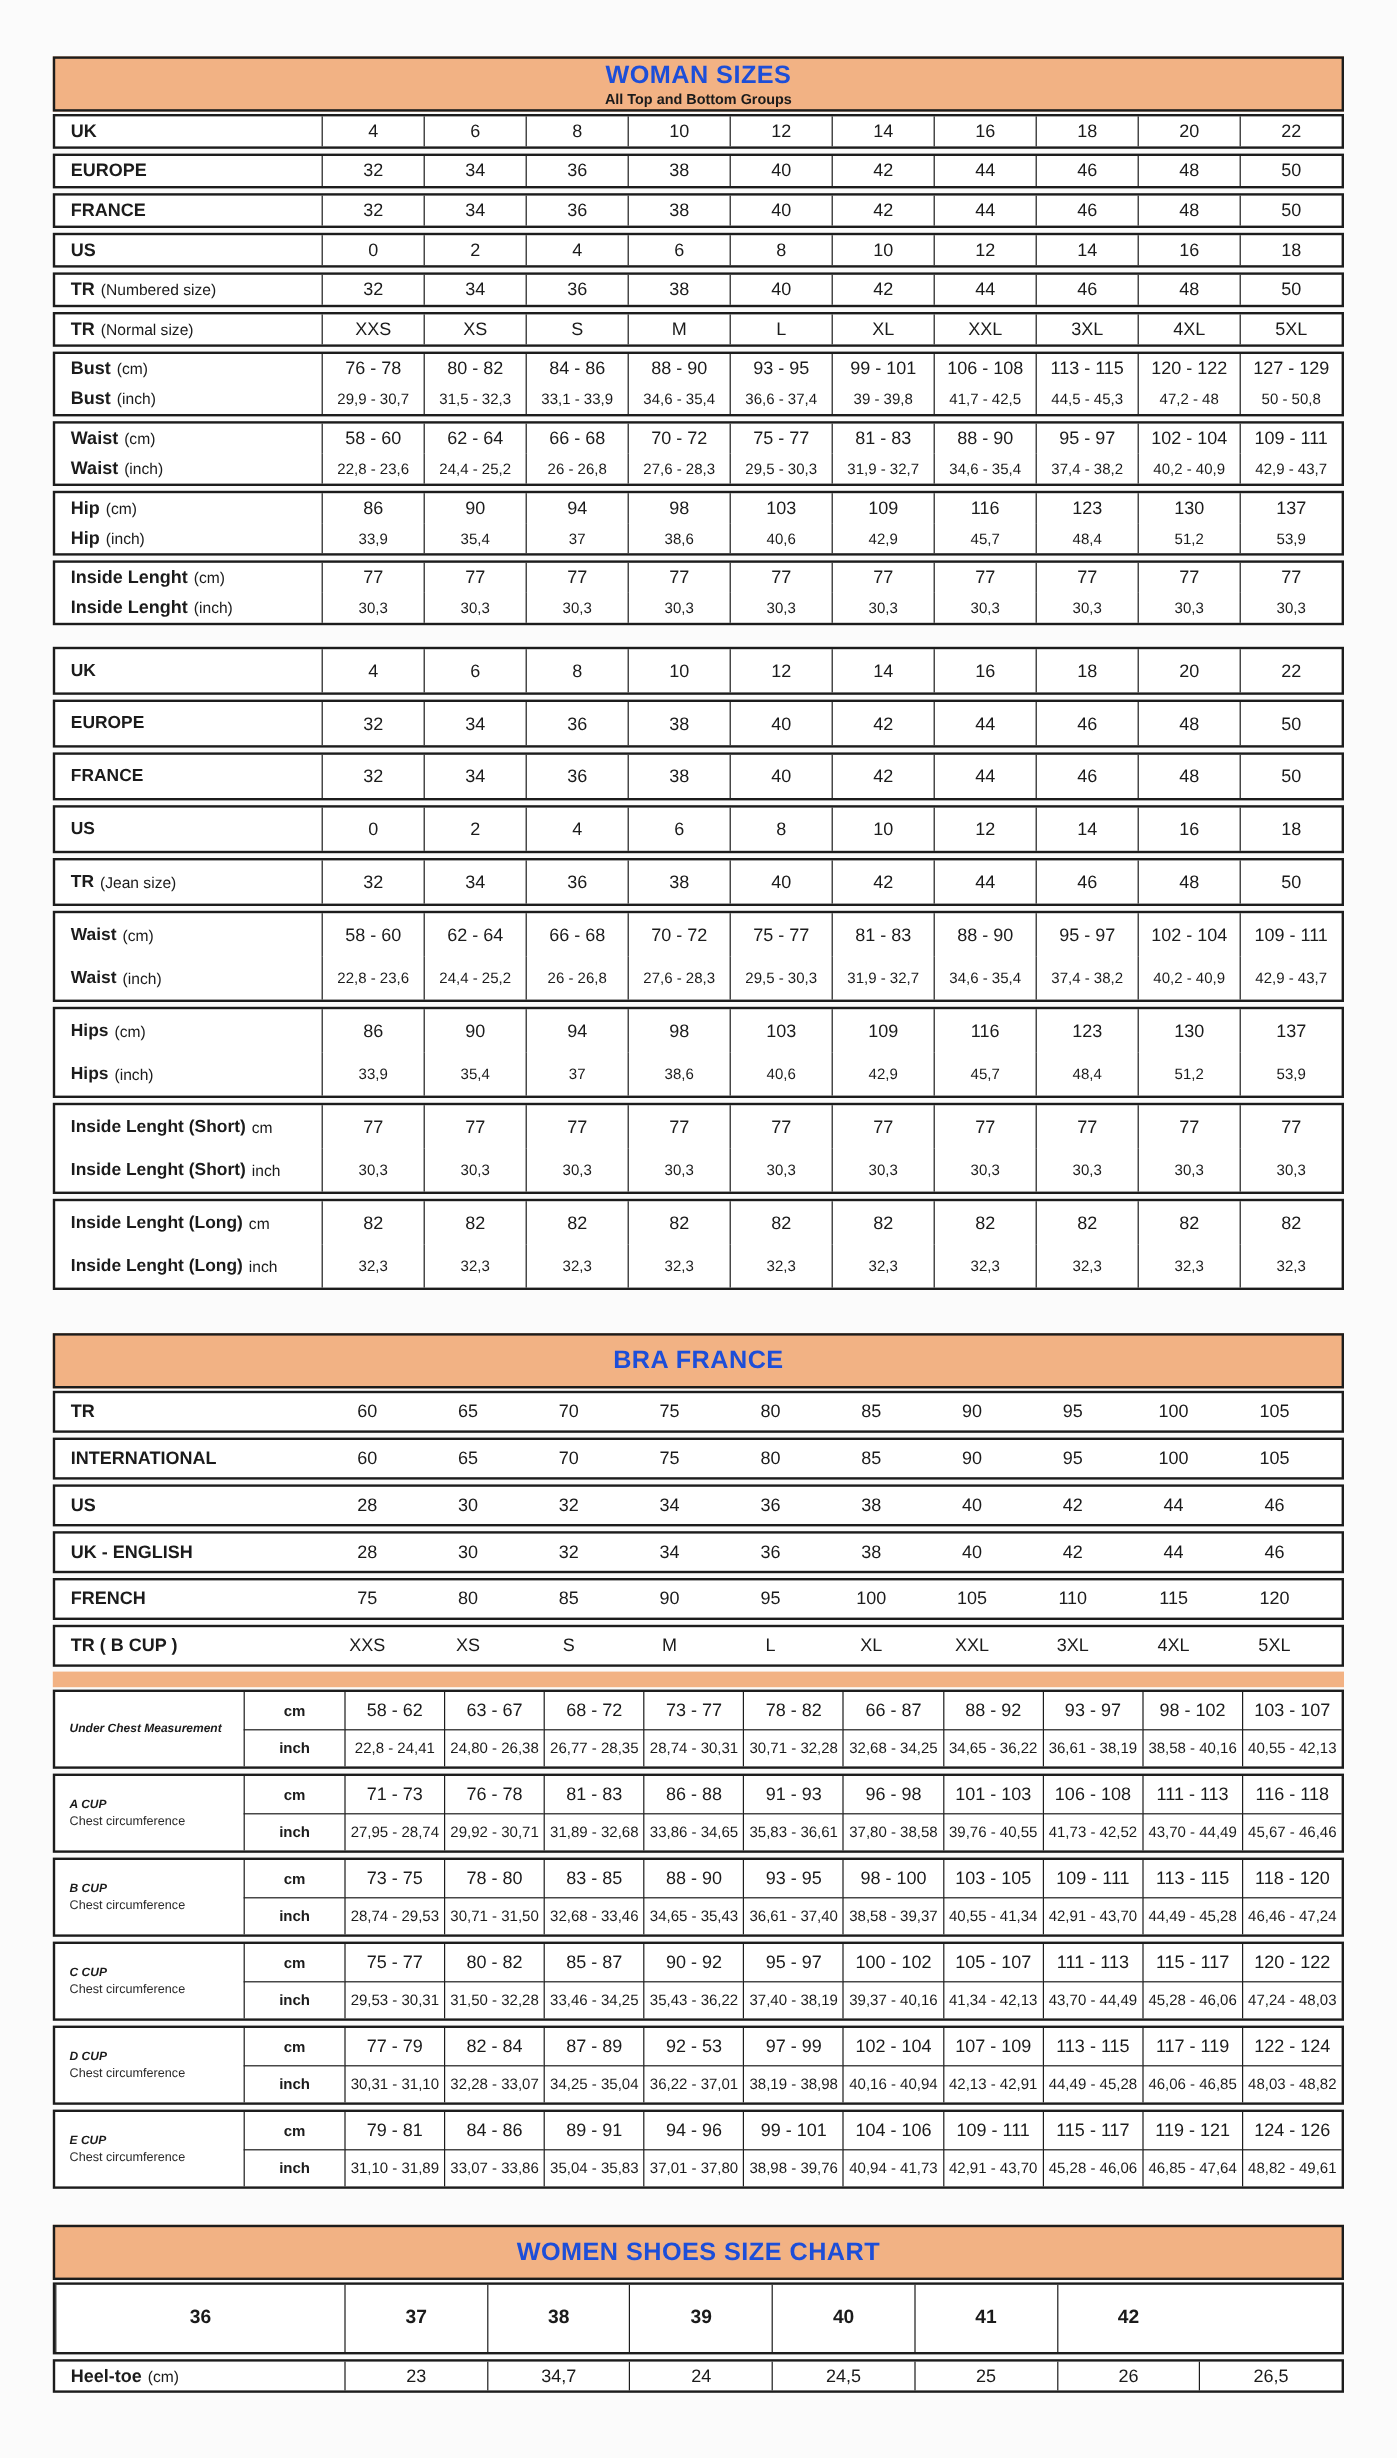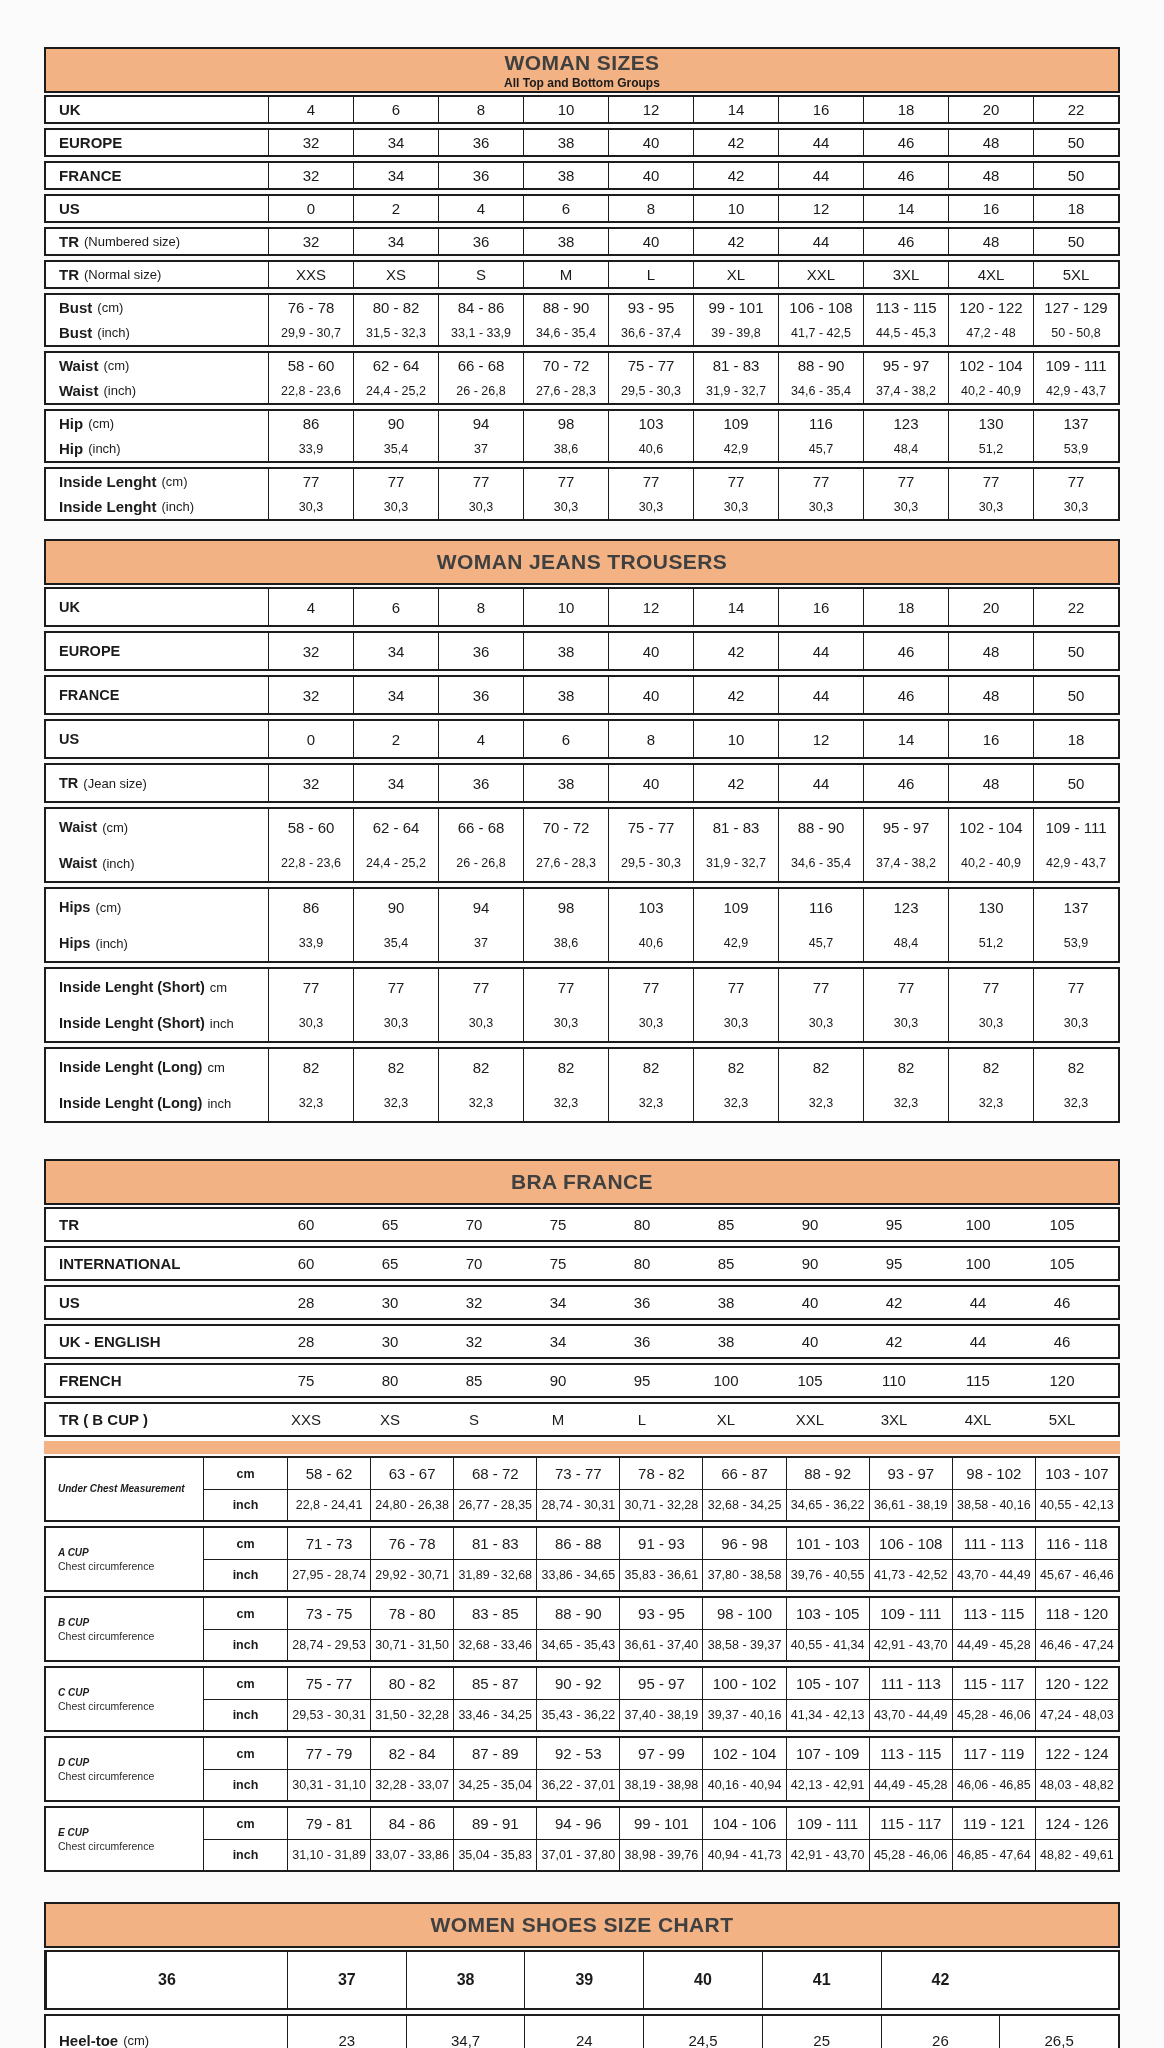--- a/index.html
+++ b/index.html
@@ -6,31 +6,31 @@
   * { box-sizing:border-box; margin:0; padding:0; }
   html,body { width:1164px; background:#fbfbfb; }
   body { height:2048px; overflow:hidden; font-family:"Liberation Sans",sans-serif; color:#1b1b1b; }
   #tables-root { padding:47px 44px 0; }
   .size-table { background:transparent; }
   .size-table.t2 { margin-top:18px; }
   .size-table.bra { margin-top:36px; }
   .size-table.shoes { margin-top:30px; }
   .table-header { background:var(--orange); border:2px solid var(--line); height:46px;
      display:flex; flex-direction:column; align-items:center; justify-content:center; margin-bottom:2px; }
-  .table-title { font-weight:700; font-size:21px; letter-spacing:.4px; color:#404040; }
+  .table-title { font-weight:700; font-size:21px; letter-spacing:.4px; color:#1d4ed8; }
   .table-subtitle { font-weight:700; font-size:12px; margin-top:1px; }
   .row-group { border:2px solid var(--line); margin-bottom:4px; background:#fff; }
   .t-row { display:grid; align-items:stretch; }
   .t1 .t-row, .t2 .t-row { grid-template-columns:222px repeat(10,1fr); }
   .t1 .t-row { height:25px; }
   .t2 .t-row { height:36px; }
   .bra .open-group .t-row { grid-template-columns:218px repeat(10,84px) 1fr; height:31px; }
   .shoes .t-row { grid-template-columns:241px repeat(7,1fr); }
   .shoes > .row-group:nth-child(2) .t-row { height:56px; }
-  .shoes > .row-group:nth-child(3) .t-row { height:49px; }
+  .shoes > .row-group:nth-child(3) .t-row { height:24px; }
   .label-cell { display:flex; align-items:center; gap:5px; padding-left:13px; overflow:hidden; }
   .lbl { font-weight:700; font-size:15px; white-space:nowrap; }
   .lbl-unit { font-weight:400; font-size:13px; white-space:nowrap; }
   .t2 .lbl { font-size:14.5px; }
   .val-cell { display:flex; align-items:center; justify-content:center; font-size:15px; text-align:center; }
   .grid-group .val-cell { border-left:1.5px solid var(--line); }
   .open-group .val-cell { border-left:none; }
   .val-cell.small { font-size:12.5px; }
   .shoes > .row-group:nth-child(2) .val-cell { font-weight:700; font-size:16px; }
   .cup-group { display:grid; grid-template-columns:157px 84px repeat(10,1fr); grid-auto-rows:31px; }
@@ -288,23 +288,20 @@
             <div class="val-cell small">30,3</div>
             <div class="val-cell small">30,3</div>
             <div class="val-cell small">30,3</div>
             <div class="val-cell small">30,3</div>
             <div class="val-cell small">30,3</div>
             <div class="val-cell small">30,3</div>
           </div>
         </div>
       </section>
       <section class="size-table t2">
-        <div class="table-header">
-          <div class="table-title">WOMAN JEANS TROUSERS</div>
-        </div>
         <div class="row-group grid-group">
           <div class="t-row">
             <div class="label-cell">
               <span class="lbl">UK</span>
             </div>
             <div class="val-cell">4</div>
             <div class="val-cell">6</div>
             <div class="val-cell">8</div>
             <div class="val-cell">10</div>
             <div class="val-cell">12</div>

